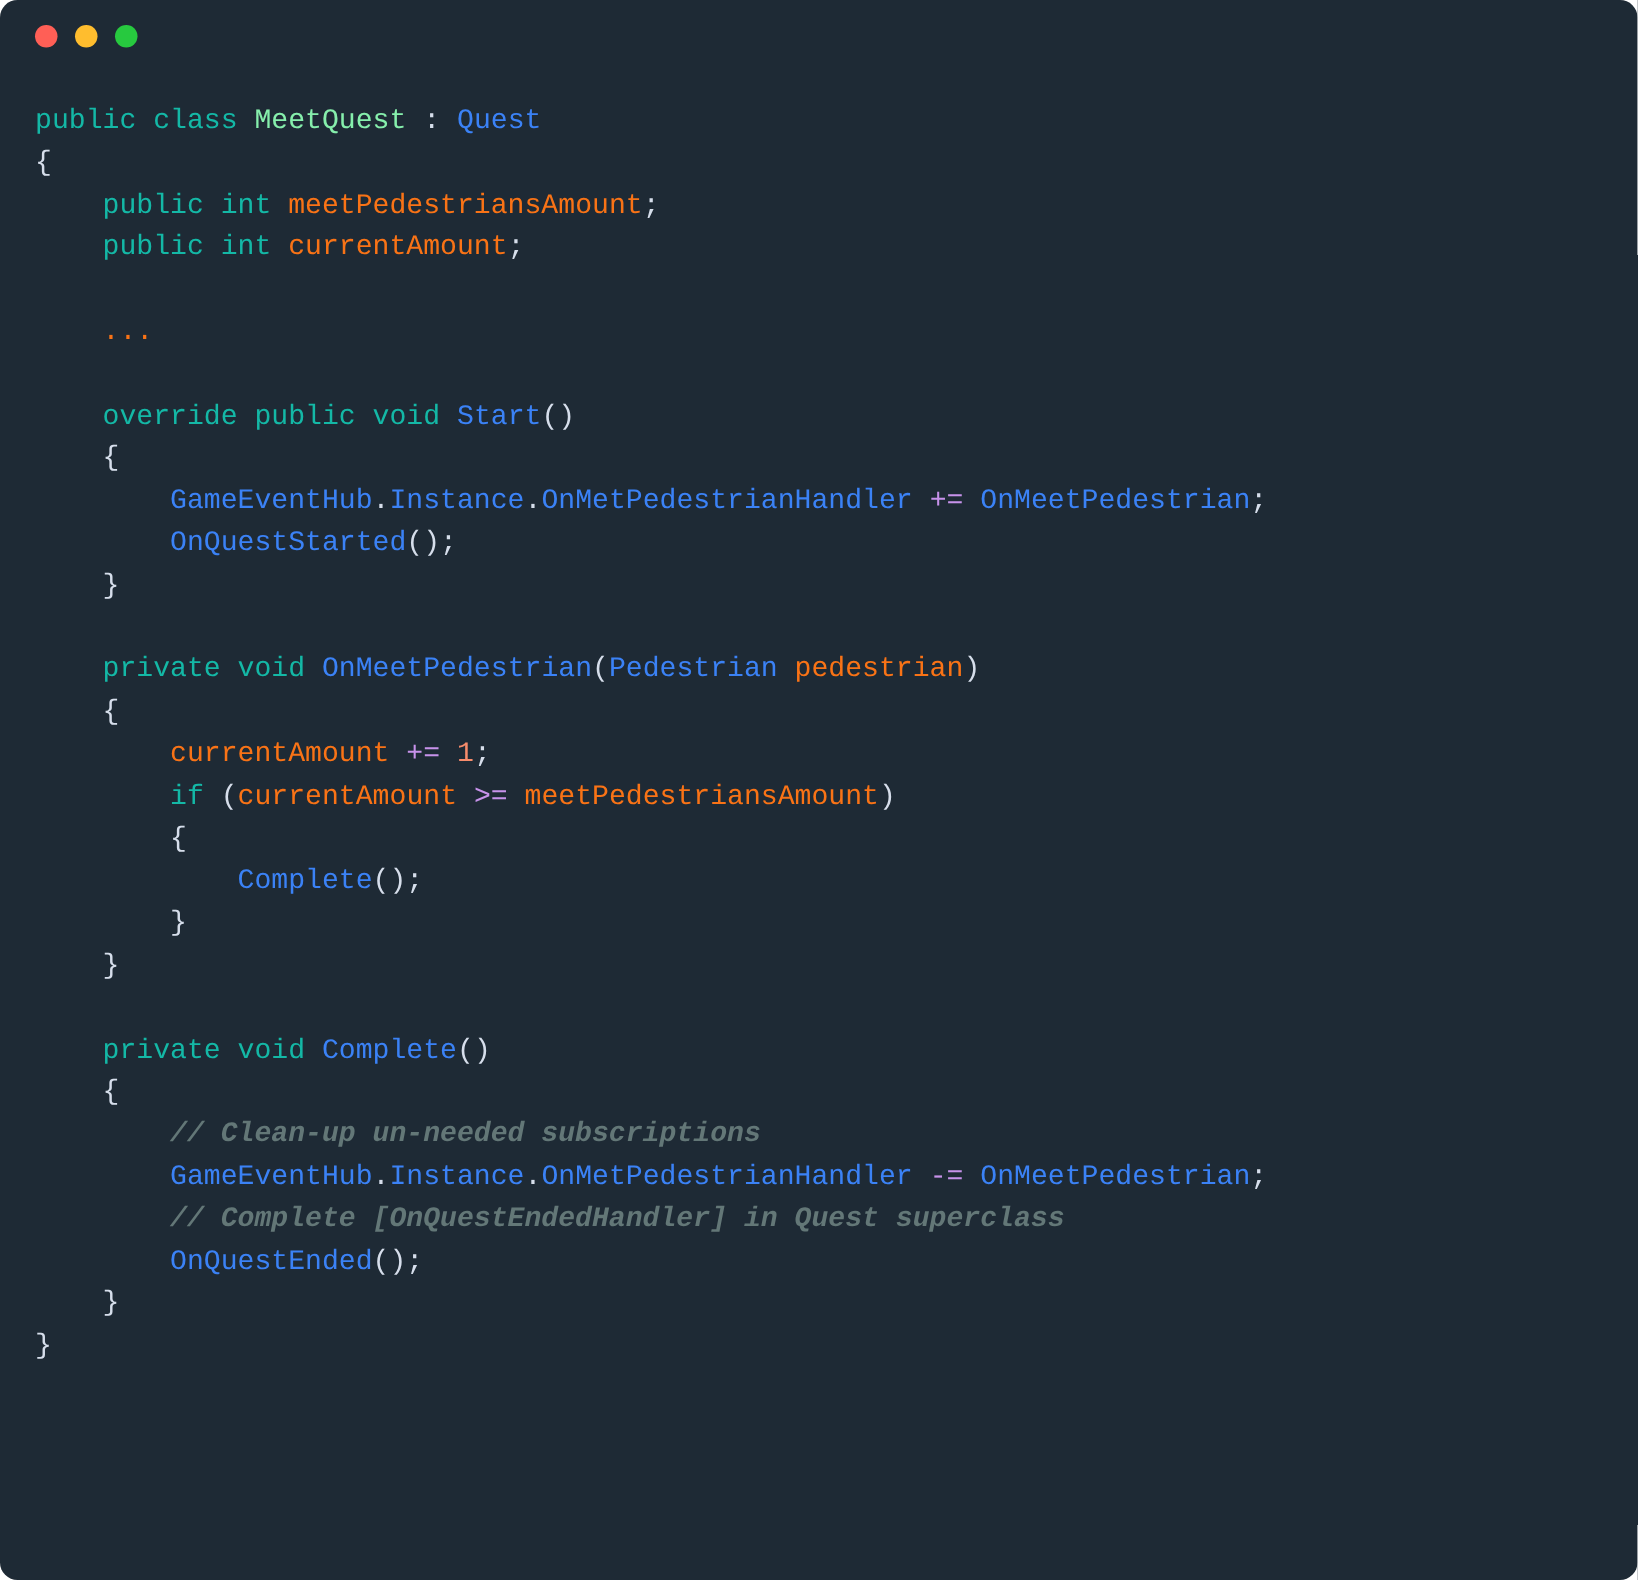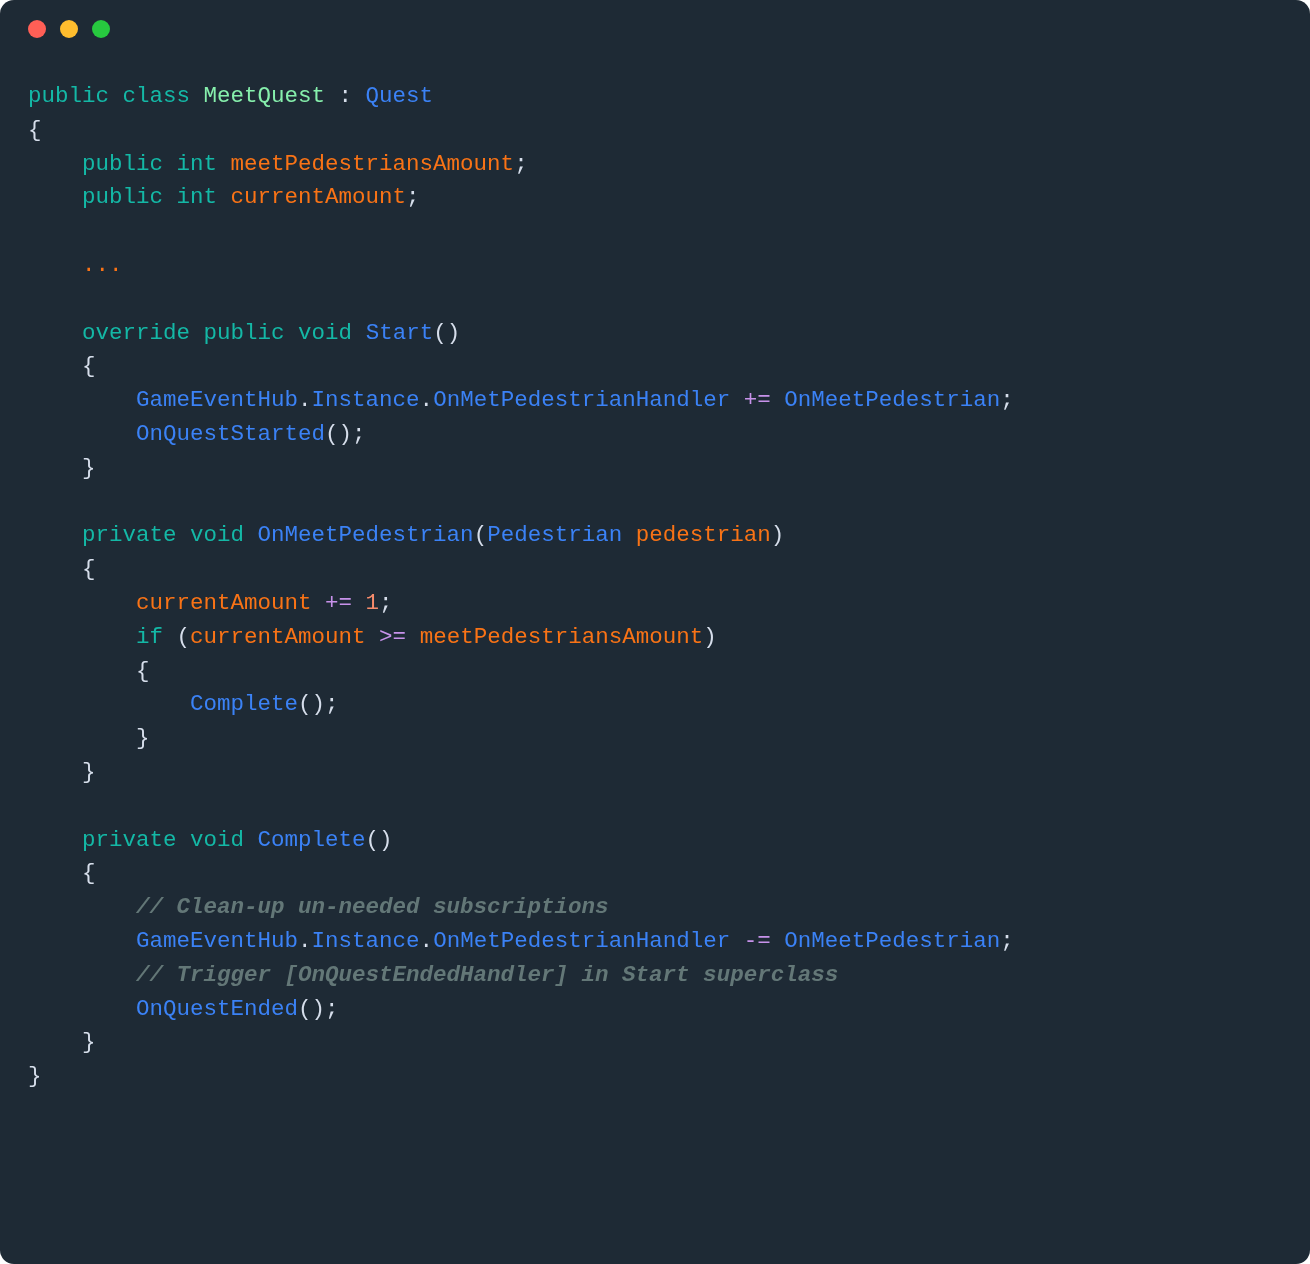--- a/index.html
+++ b/index.html
@@ -83,17 +83,17 @@
 <span>        </span><span class="tk-kw">if</span><span> </span><span class="tk-punc">(</span><span class="tk-name">currentAmount </span><span class="tk-op">&gt;=</span><span class="tk-name"> meetPedestriansAmount</span><span class="tk-punc">)</span>
 <span>        </span><span class="tk-punc">{</span>
 <span>            </span><span class="tk-cls">Complete</span><span class="tk-punc">()</span><span class="tk-punc">;</span>
 <span>        </span><span class="tk-punc">}</span>
 <span>    </span><span class="tk-punc">}</span>
 <span></span>
 <span>    </span><span class="tk-kw">private</span><span> </span><span class="tk-kw">void</span><span> </span><span class="tk-cls">Complete</span><span class="tk-punc">()</span>
 <span>    </span><span class="tk-punc">{</span>
 <span>        </span><span class="tk-comm">// Clean-up un-needed subscriptions</span>
 <span>        </span><span class="tk-cls">GameEventHub</span><span class="tk-punc">.</span><span class="tk-cls">Instance</span><span class="tk-punc">.</span><span class="tk-cls">OnMetPedestrianHandler</span><span> </span><span class="tk-op">-=</span><span> </span><span class="tk-cls">OnMeetPedestrian</span><span class="tk-punc">;</span>
-<span>        </span><span class="tk-comm">// Trigger [OnQuestEndedHandler] in Start superclass</span>
+<span>        </span><span class="tk-comm">// Complete [OnQuestEndedHandler] in Quest superclass</span>
 <span>        </span><span class="tk-cls">OnQuestEnded</span><span class="tk-punc">()</span><span class="tk-punc">;</span>
 <span>    </span><span class="tk-punc">}</span>
 <span class="tk-punc">}</span></pre>
 </div>
 
 </body></html>

